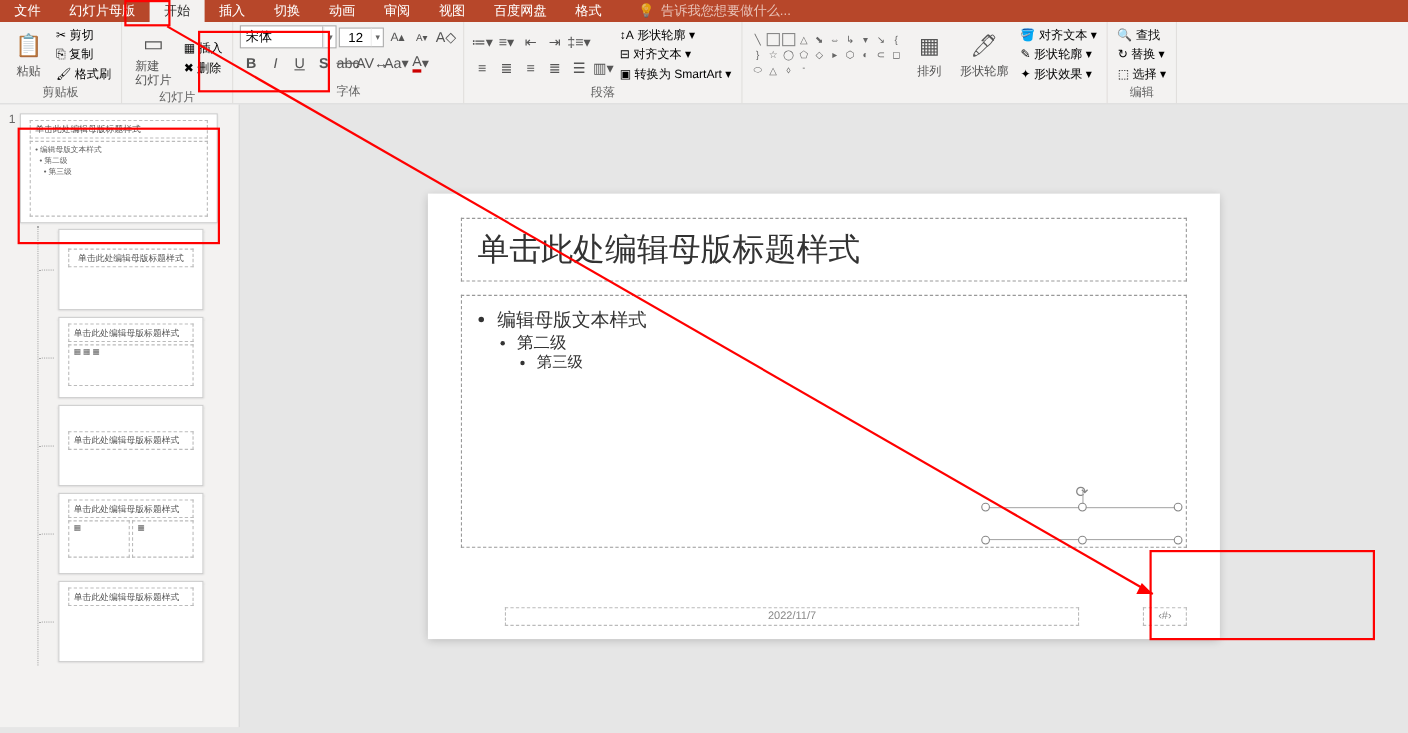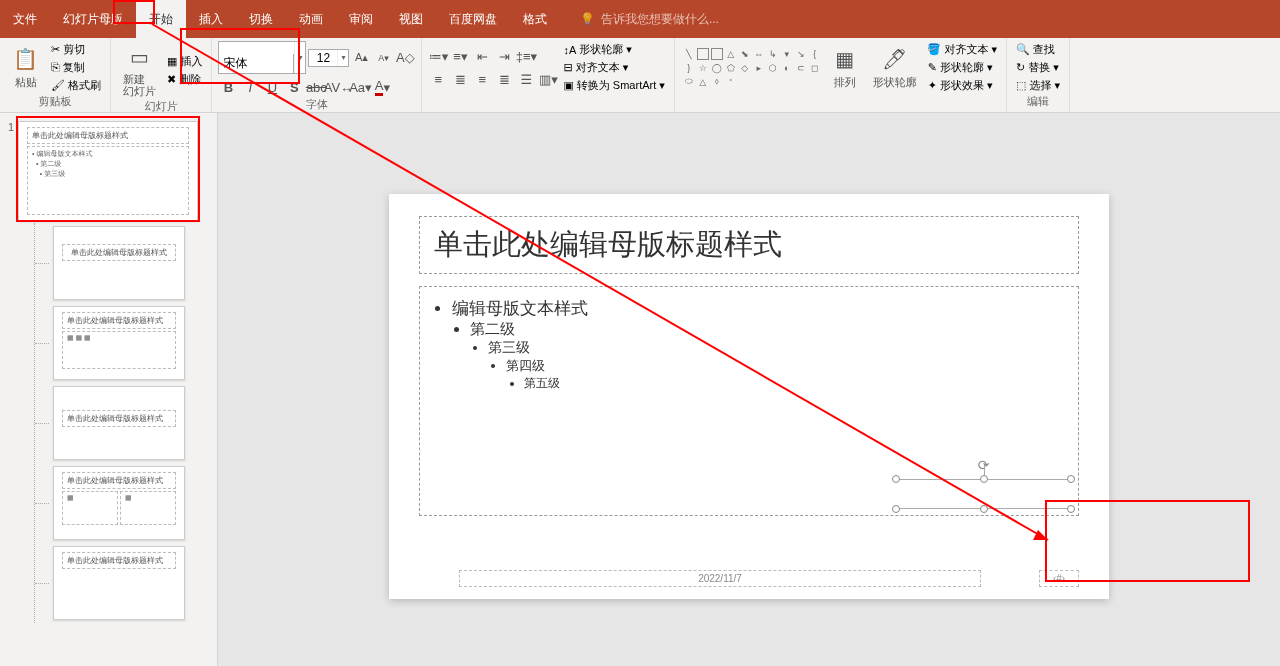--- a/index.html
+++ b/index.html
@@ -1,34 +1,34 @@
 <!DOCTYPE html>
 <html><head>
   <meta charset="utf-8">
   <style>
     * { margin: 0; padding: 0; box-sizing: border-box; }
     body { font-family: "Microsoft YaHei", sans-serif; background: #e6e6e6; overflow: hidden; width: 1280px; height: 666px; }
     
-    .menubar { background: #b7472a; height: 38px; display: flex; align-items: center; color: #fff; font-size: 12px; }
+    .menubar { background: #b7472a; height: 20px; display: flex; align-items: center; color: #fff; font-size: 12px; }
     .menu-item { padding: 0 13px; cursor: pointer; height: 100%; display: flex; align-items: center; }
     .menu-item.active { background: #f3f2f1; color: #333; }
     .tell-me { margin-left: 20px; color: #e8c0b5; display: flex; align-items: center; gap: 6px; }
     .tell-me-icon { opacity: 0.6; }
     
     .ribbon { background: #f3f2f1; height: 75px; display: flex; border-bottom: 1px solid #d4d4d4; }
     .ribbon-group { border-right: 1px solid #e1dfdd; padding: 3px 6px; display: flex; flex-direction: column; justify-content: space-between; }
     .ribbon-group-label { text-align: center; font-size: 11px; color: #666; padding-bottom: 1px; }
     .ribbon-row { display: flex; align-items: center; gap: 2px; }
     .ribbon-col { display: flex; flex-direction: column; gap: 1px; font-size: 11px; }
     .ribbon-btn-small { display: flex; align-items: center; gap: 3px; padding: 1px 3px; font-size: 11px; cursor: pointer; }
     .ribbon-big-btn { display: flex; flex-direction: column; align-items: center; justify-content: center; padding: 2px 6px; cursor: pointer; font-size: 11px; color: #555; gap: 2px; }
     .ribbon-icon-lg { width: 28px; height: 28px; display: flex; align-items: center; justify-content: center; font-size: 20px; }
     
     .font-box { display: flex; border: 1px solid #ababab; background: #fff; font-size: 12px; }
-    .font-name { border-right: 1px solid #ababab; padding: 1px 4px; width: 75px; margin-top: 12px; }
+    .font-name { border-right: 1px solid #ababab; padding: 1px 4px; width: 75px; }
     .font-size { padding: 1px 4px; width: 28px; text-align: center; }
     .dd-arrow { font-size: 8px; padding: 0 3px; color: #666; border-left: 1px solid #eee; display: flex; align-items: center; }
     
     .fmt-btn { width: 20px; height: 20px; display: flex; align-items: center; justify-content: center; cursor: pointer; font-size: 13px; color: #555; }
     
     .highlight-box { position: absolute; border: 2px solid #ff0000; pointer-events: none; }
     .highlight-1 { top: 0; left: 113; width: 42px; height: 24px; left:113px; }
     .highlight-2 { top: 28px; left: 180px; width: 120px; height: 56px; }
     .highlight-3 { top: 500px; left: 1045px; width: 205px; height: 82px; }
     .highlight-thumb { top: 116px; left: 16px; width: 184px; height: 106px; }
@@ -193,20 +193,21 @@
         <div class="fmt-btn">☰</div>
         <div class="fmt-btn">▥▾</div>
       </div>
      </div>
      <div class="ribbon-col">
         <div class="ribbon-btn-small"><span>↕A</span><span>形状轮廓</span> ▾</div>
         <div class="ribbon-btn-small"><span>⊟</span><span>对齐文本</span> ▾</div>
         <div class="ribbon-btn-small"><span>▣</span><span>转换为 SmartArt</span> ▾</div>
      </div>
     </div>
+    <div class="ribbon-group-label">段落</div>
   </div>
 
   <div class="ribbon-group">
     <div class="ribbon-row">
       <div class="shapes-gallery">
         <div class="shape-item" style="border:none">╲</div>
           <div class="shape-item" style="border-radius:0"></div>
           <div class="shape-item"></div>
           <div class="shape-item" style="border:none">△</div>
           <div class="shape-item" style="border:none">⬊</div>
@@ -323,27 +324,20 @@
       <div class="slide-title-box">
         <div class="slide-title">单击此处编辑母版标题样式</div>
       </div>
       <div class="slide-body-box">
         <ul>
           <li><span>编辑母版文本样式</span>
             <ul>
                 <li><span>第二级</span>
               <ul>
                     <li><span>第三级</span>
-                <ul>
-                        <li><span>第四级</span>
-                  <ul>
-                            <li><span>第五级</span></li>
-                          </ul>
-                </li>
-                      </ul>
               </li>
                   </ul>
             </li>
               </ul>
           </li>
         </ul>
       </div>
       <div class="slide-footer">
         <div class="slide-footer-box">2022/11/7</div>
         <div class="slide-footer-box" style="flex:0 0 40px">‹#›</div>

